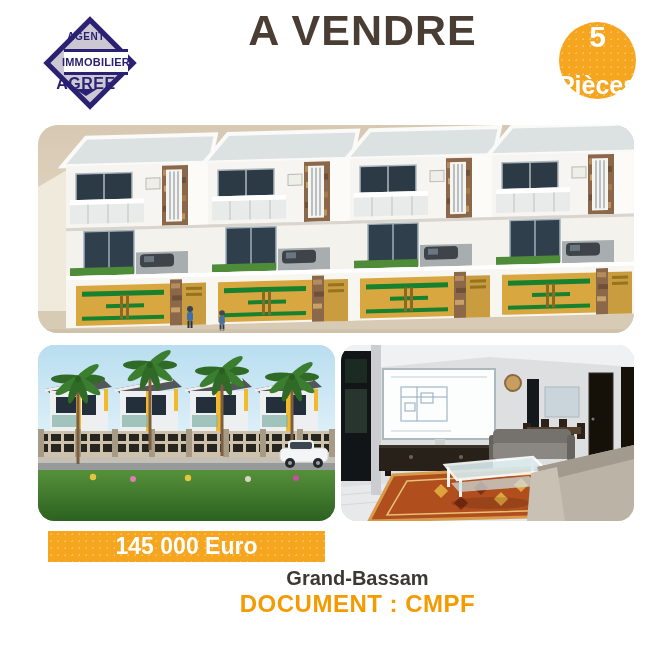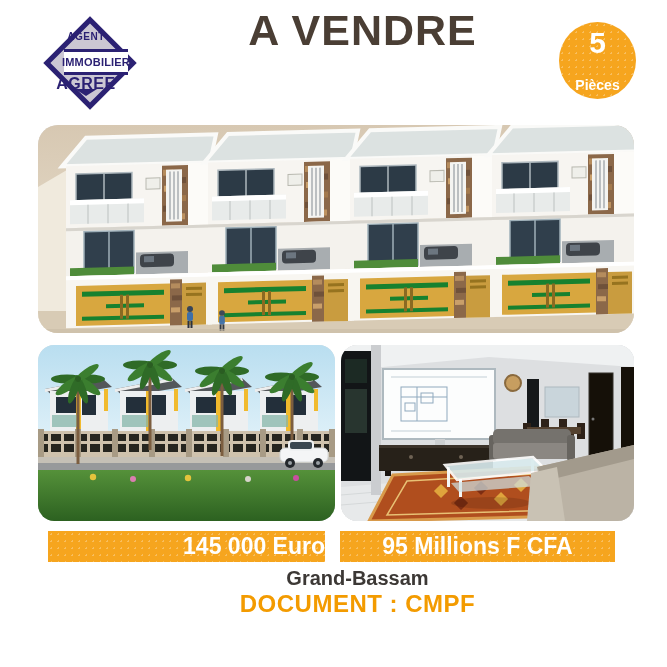--- a/index.html
+++ b/index.html
@@ -34,33 +34,33 @@
   .dots{
     background-image:radial-gradient(rgba(255,255,255,.28) 1px, rgba(0,0,0,0) 1px);
     background-size:7px 7px;
   }
   .rooms-circle{
     position:absolute;left:559px;top:22px;width:77px;height:77px;border-radius:50%;
     background-color:#f6a51e;display:flex;flex-direction:column;align-items:center;justify-content:center;
     color:#fff;
   }
   .rooms-count{font-size:30px;font-weight:800;line-height:1;}
-  .rooms-label{font-size:14px;font-weight:600;line-height:1.1;margin-top:20px;}
+  .rooms-label{font-size:25px;font-weight:600;line-height:1.1;margin-top:20px;}
   
   .img{position:absolute;overflow:hidden;background:#ddd;}
   .img svg{display:block;}
   .img-main{left:38px;top:125px;width:596px;height:208px;border-radius:20px;}
   .img-exterior{left:38px;top:345px;width:297px;height:176px;border-radius:16px;}
   .img-interior{left:341px;top:345px;width:293px;height:176px;border-radius:16px;}
   
   .price{
     position:absolute;top:531px;height:31px;background-color:#f6a51e;color:#fff;
     font-size:23px;font-weight:bold;text-align:center;line-height:31px;
   }
-  .price-euro{left:48px;width:277px;text-align:right;}
+  .price-euro{left:48px;width:277px;}
   .price-cfa{left:340px;width:275px;}
   .location-text{position:absolute;left:20px;right:0;top:567px;text-align:center;
     font-size:20px;font-weight:bold;color:#3c3835;}
   .document-text{position:absolute;left:20px;right:0;top:590px;text-align:center;
     font-size:24px;font-weight:800;color:#f39b00;letter-spacing:.5px;}
   
   .contact-bar{
     position:absolute;left:0;right:0;top:622px;height:34px;background-color:#f6a51e;
     color:#fff;font-size:17px;font-weight:bold;text-align:center;line-height:34px;
   }
@@ -303,19 +303,18 @@
       <rect x="118" y="134" width="3" height="18" fill="#f4f6f6"></rect>
       <polygon points="110,138 188,131 198,141 118,147" fill="#cfe3e6" opacity="0.7"></polygon>
       <polygon points="104,120 192,112 206,126 116,135" fill="#d9ebee" opacity="0.9" stroke="#ffffff" stroke-width="2.5"></polygon>
       <polygon points="196,122 293,100 293,176 206,176" fill="#bbb3a5"></polygon>
       <polygon points="196,122 293,100 293,114 204,136" fill="#a29a8c"></polygon>
       <polygon points="190,128 216,122 224,176 186,176" fill="#c9c2b4"></polygon>
     </svg>
   </div>
 
   <div class="price price-euro dots">145 000 Euro</div>
-  <div class="price price-cfa dots">95 Millions F CFA</div>
 
   <div class="location-text">Grand-Bassam</div>
   <div class="document-text">DOCUMENT : CMPF</div>
 
 
 </div>
 
 </body></html>

